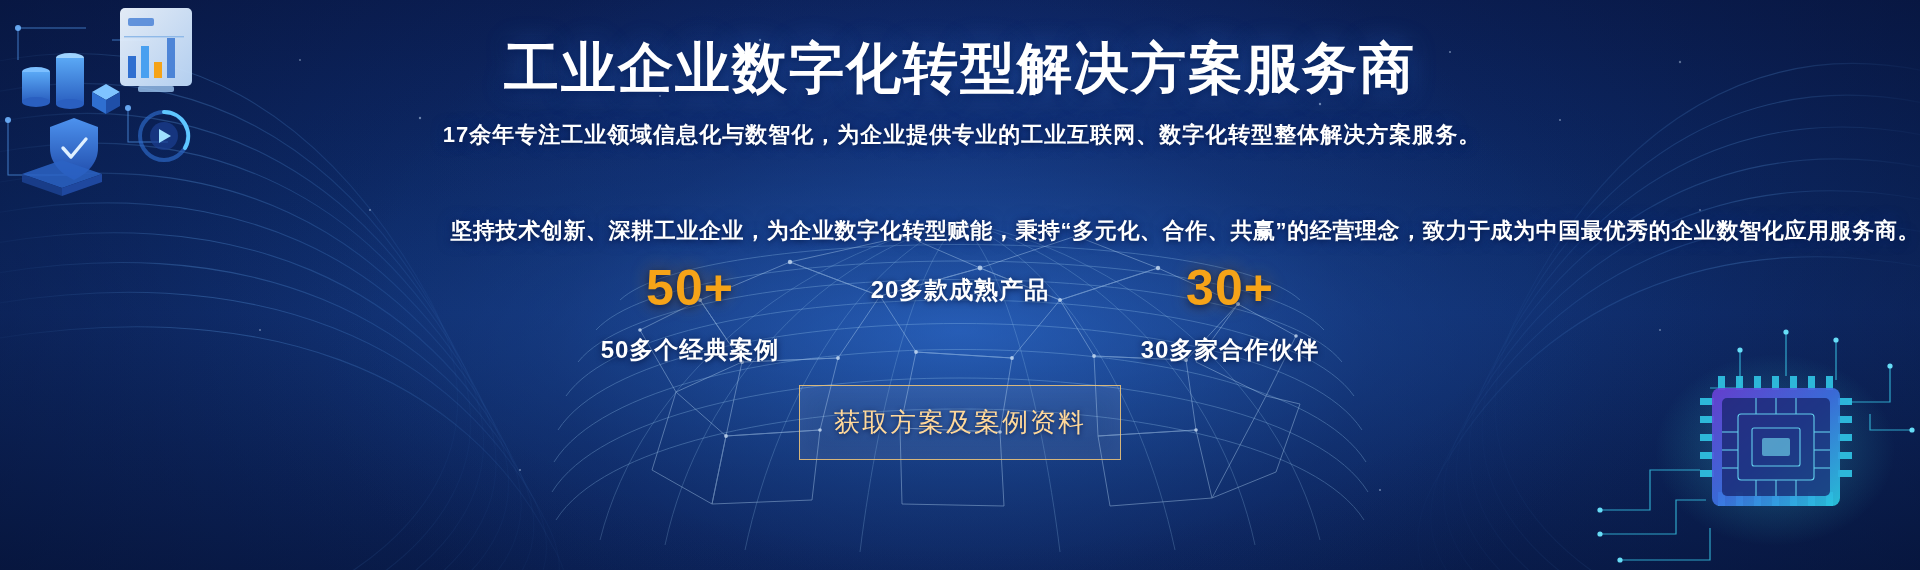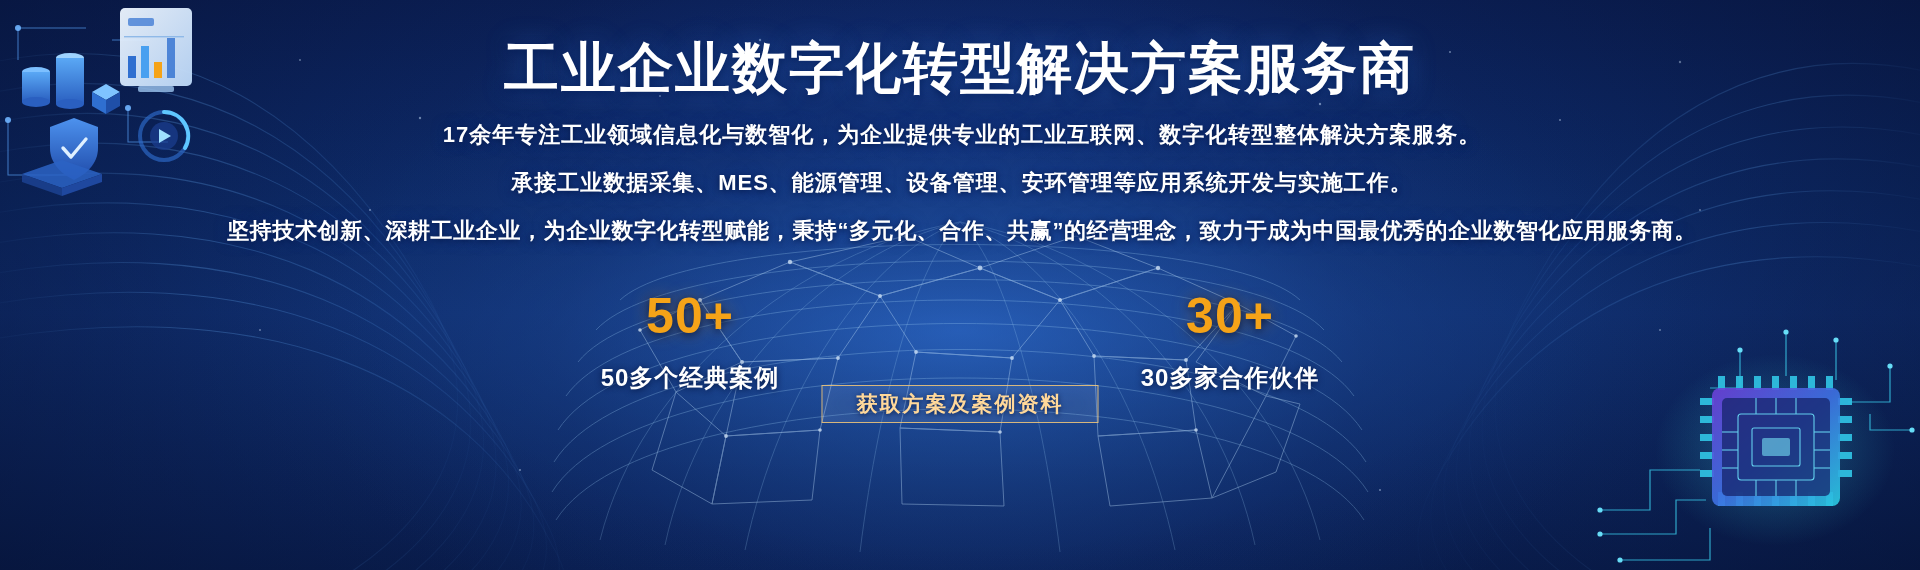--- a/index.html
+++ b/index.html
@@ -29,42 +29,41 @@
     font-size:55px;line-height:60px;font-weight:bold;color:#ffffff;
     letter-spacing:2px;
     text-shadow:0 2px 10px rgba(0,25,80,.85),0 0 26px rgba(60,130,230,.45);
   }
   .sub{
     position:absolute;left:4px;right:0;color:#ffffff;font-weight:bold;
     text-shadow:0 1px 6px rgba(0,18,60,.95),0 0 14px rgba(20,60,150,.7);
   }
   .sub1{top:120px;font-size:22px;letter-spacing:1px;}
   .sub2{top:168px;font-size:22px;letter-spacing:1px;}
-  .sub3{top:216px;font-size:22px;letter-spacing:.6px;}
+  .sub3{top:216px;font-size:22px;letter-spacing:.6px;text-align:right;}
   .stats{
     position:absolute;top:258px;left:0;right:0;
     display:flex;justify-content:center;align-items:flex-start;
   }
   .stat{width:270px;text-align:center;}
   .stat-num{
     font-size:50px;line-height:60px;font-weight:bold;color:#f5a318;
     text-shadow:0 2px 8px rgba(0,18,60,.9),0 0 18px rgba(245,163,24,.35);
     letter-spacing:1px;
-    margin-top:28px;
   }
   .stat-label{
     margin-top:16px;font-size:24px;font-weight:bold;color:#ffffff;
     text-shadow:0 1px 6px rgba(0,18,60,.95);letter-spacing:1px;
   }
   .cta{
     position:absolute;top:385px;left:50%;transform:translateX(-50%);
-    display:inline-block;padding:4px 34px;
+    display:inline-block;padding:19px 34px;
     border:1px solid rgba(245,200,120,.85);
     background:rgba(255,255,255,.07);
-    color:#ffd89a;font-size:21px;font-weight:bold;letter-spacing:2px;
+    color:#ffd89a;font-size:26px;font-weight:normal;letter-spacing:2px;
     cursor:pointer;
     box-shadow:inset 0 0 26px rgba(120,170,255,.10);
     text-shadow:0 1px 5px rgba(0,18,60,.8);
   }
   
   .left-art{position:absolute;left:0;top:0;width:230px;height:230px;z-index:4;}
   .right-art{position:absolute;right:0;bottom:0;width:330px;height:260px;z-index:4;}
 </style>
 </head>
 <body>
@@ -357,29 +356,29 @@
     <rect x="172" y="128" width="28" height="18" rx="2" fill="#7df0ff" opacity=".55"></rect>
   </svg>
 
   <div class="vignette"></div>
 
   <div class="content">
 
     <div class="title">工业企业数字化转型解决方案服务商</div>
 
     <div class="sub sub1">17余年专注工业领域信息化与数智化，为企业提供专业的工业互联网、数字化转型整体解决方案服务。</div>
-    <div class="sub sub2">承接工业数据采集、MES、能源管理、设备管理、安环管理等应用系统开发与实施工作。</div>
     <div class="sub sub3">坚持技术创新、深耕工业企业，为企业数字化转型赋能，秉持“多元化、合作、共赢”的经营理念，致力于成为中国最优秀的企业数智化应用服务商。</div>
 
     <div class="stats">
       <div class="stat">
         <div class="stat-num">50+</div>
         <div class="stat-label">50多个经典案例</div>
       </div>
       <div class="stat">
+        <div class="stat-label">20多款成熟产品</div>
       </div>
       <div class="stat">
         <div class="stat-num">30+</div>
         <div class="stat-label">30多家合作伙伴</div>
       </div>
     </div>
 
     <div class="cta">获取方案及案例资料</div>
 
   </div>

